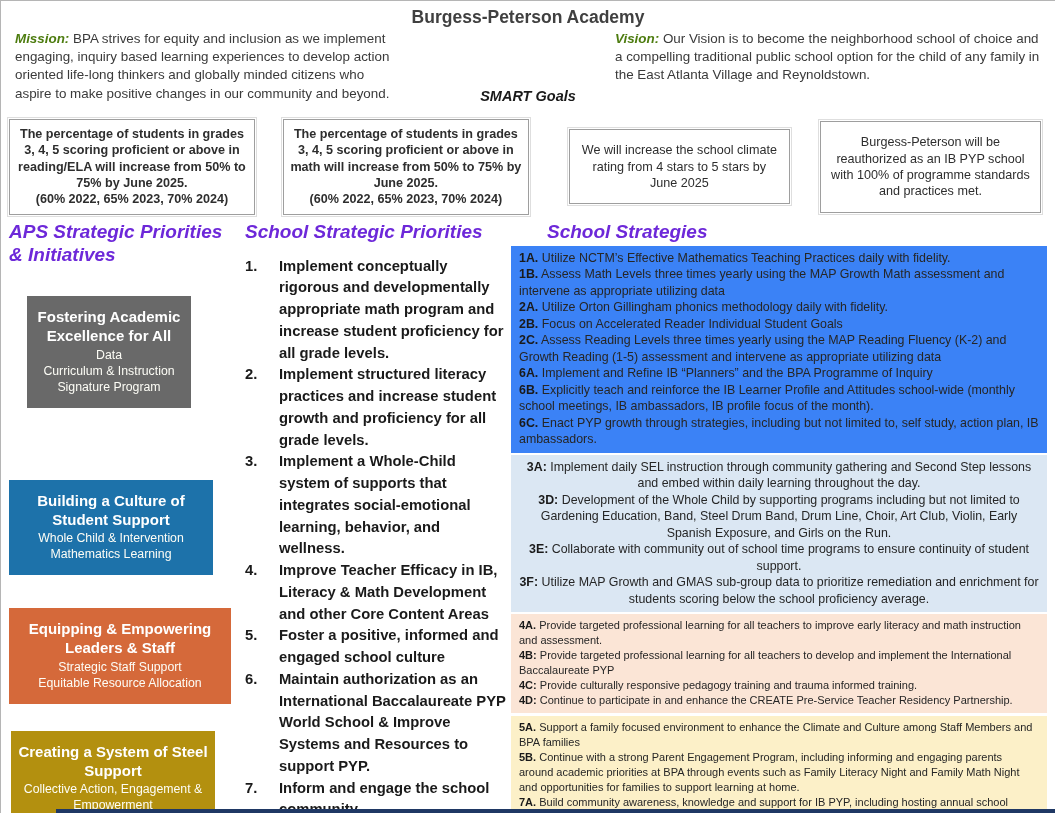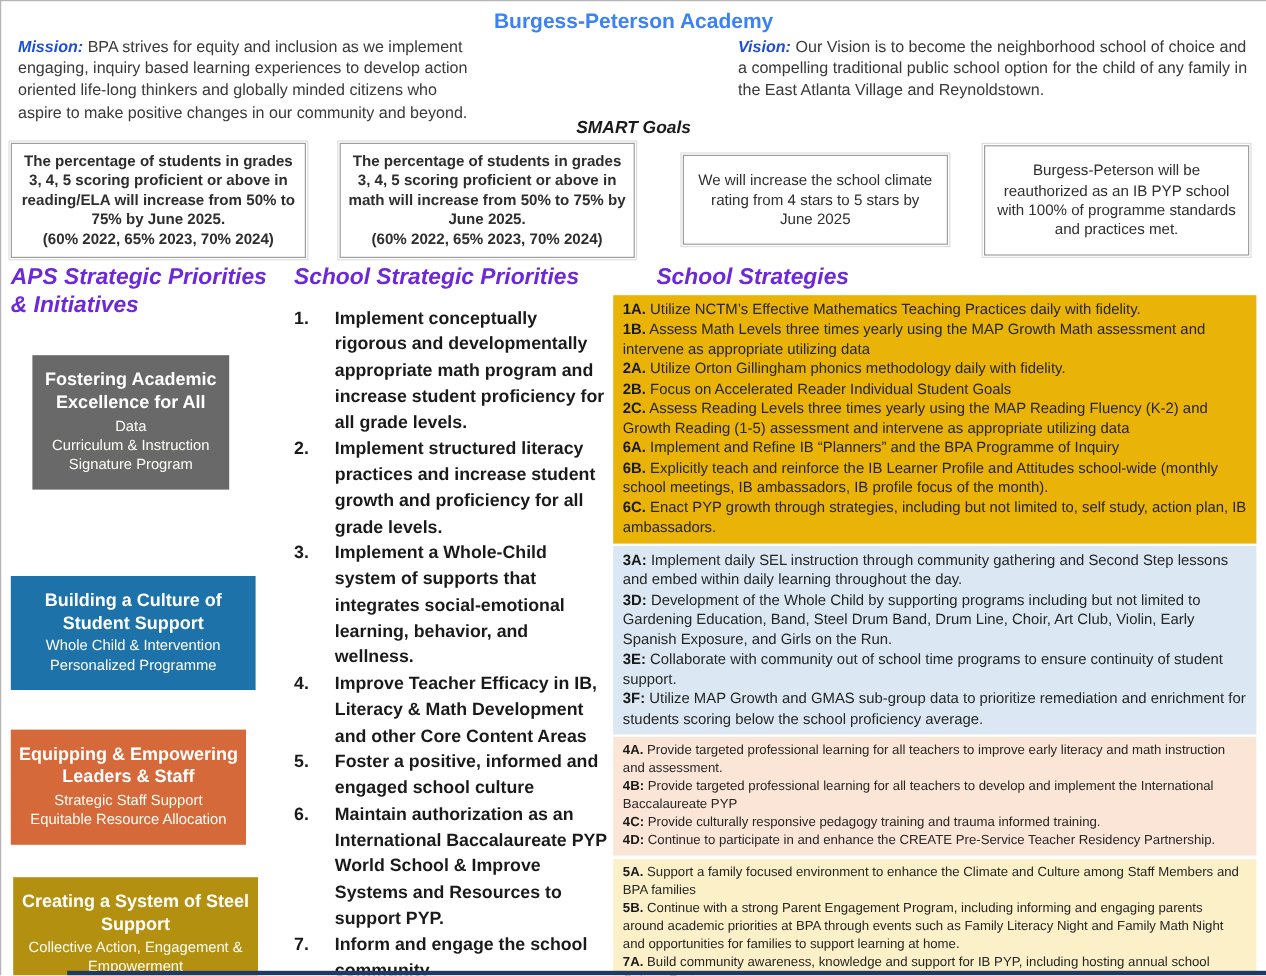--- a/index.html
+++ b/index.html
@@ -2,56 +2,56 @@
 <html><head>
 <meta charset="utf-8">
 <style>
   html,body{margin:0;padding:0;background:#fff;}
   .page{
     width:1055px;height:813px;position:relative;overflow:hidden;box-sizing:border-box;
     background:#fff;border-left:1px solid #b5b5b5;border-top:1px solid #b5b5b5;
     font-family:"Liberation Sans",sans-serif;color:#3a3a3a;
   }
   .header{position:relative;height:112px;}
-  .title{text-align:center;font-size:17.5px;font-weight:bold;color:#3b82f6;margin:6px 0 2px;}
+  .title{text-align:center;font-size:17.5px;font-weight:bold;color:#404040;margin:6px 0 2px;}
   .top-row{display:flex;justify-content:space-between;padding:0 12px 0 14px;}
   .mission{width:378px;font-size:13.4px;line-height:1.36;color:#3a3a3a;}
   .vision{width:428px;font-size:13.4px;line-height:1.36;color:#3a3a3a;}
-  .lead{font-style:italic;font-weight:bold;color:#1d4ed8;}
-  .smart-heading{position:absolute;left:0;right:0;top:92px;text-align:center;
+  .lead{font-style:italic;font-weight:bold;color:#4d7c0f;}
+  .smart-heading{position:absolute;left:0;right:0;top:81px;text-align:center;
     font-size:14.5px;font-weight:bold;font-style:italic;color:#1a1a1a;}
   .goals-row{display:flex;align-items:center;padding:0 14px 0 8px;}
   .goal-box{box-sizing:border-box;border:1px solid #9e9e9e;outline:1px solid #dedede;outline-offset:1px;
     text-align:center;font-size:12.6px;line-height:1.3;color:#2e2e2e;background:#fff;}
   .goal-1,.goal-2{width:247px;padding:6px 4px;font-weight:bold;}
   .goal-3,.goal-4{width:222px;padding:12px 8px;}
   .goal-1{margin-right:28px;}
   .goal-2{margin-right:40px;}
   .goal-3{margin-right:30px;}
   .columns{display:flex;padding:0 8px;margin-top:4px;}
   .col-heading{font-size:19px;font-weight:bold;font-style:italic;color:#6d28d9;line-height:1.2;margin:2px 0 0;}
   .col-left{width:232px;flex:none;}
   .col-mid{width:270px;flex:none;padding-left:4px;box-sizing:border-box;}
   .col-right{flex:1;min-width:0;}
   .aps-box{box-sizing:border-box;color:#fff;text-align:center;padding:12px 6px;}
   .aps-box .t{font-weight:bold;font-size:15px;line-height:1.25;margin-bottom:2px;}
   .aps-box .s{font-size:12.3px;line-height:1.3;color:#fdfdf6;}
   .box-gray{background:#696969;width:164px;margin:30px 0 0 18px;}
   .box-blue{background:#1d72aa;width:204px;margin:72px 0 0 0;}
-  .box-orange{background:#d5693a;width:196px;margin:33px 0 0 0;}
+  .box-orange{background:#d5693a;width:222px;margin:33px 0 0 0;}
   .box-gold{background:#b3900f;width:204px;margin:27px 0 0 2px;}
   .p-list{margin-top:12px;}
   .p-item{display:flex;font-weight:bold;font-size:14.8px;line-height:1.47;color:#1a1a1a;}
   .p-num{width:34px;flex:none;}
   .p-text{flex:1;padding-right:2px;}
   .col-right .col-heading{margin-left:36px;}
   .s-section{padding:4px 8px 5px;margin-bottom:2px;font-size:12.4px;line-height:1.33;color:#262626;}
   .s-item b{color:#1a1a1a;}
-  .sec-gray{background:#eab308;margin-top:2px;}
-  .sec-blue{background:#dbe7f3;}
+  .sec-gray{background:#3b82f6;margin-top:2px;}
+  .sec-blue{background:#dbe7f3;text-align:center;}
   .sec-peach{background:#fbe5d6;font-size:11px;line-height:1.36;}
   .sec-tan{background:#fcf0c8;font-size:11px;line-height:1.36;margin-top:3px;margin-bottom:0;}
   .bottom-bar{position:absolute;left:55px;right:0;bottom:0;height:4px;background:#1f3864;}
 </style>
 </head>
 <body>
 
 <div class="page">
 
   <div class="header">
@@ -94,21 +94,21 @@
       <div class="aps-box box-gray">
         <div class="t">Fostering Academic Excellence for All</div>
         <div class="s">Data</div>
         <div class="s">Curriculum &amp; Instruction</div>
         <div class="s">Signature Program</div>
       </div>
 
       <div class="aps-box box-blue">
         <div class="t">Building a Culture of Student Support</div>
         <div class="s">Whole Child &amp; Intervention</div>
-        <div class="s">Personalized Programme</div>
+        <div class="s">Mathematics Learning</div>
       </div>
 
       <div class="aps-box box-orange">
         <div class="t">Equipping &amp; Empowering Leaders &amp; Staff</div>
         <div class="s">Strategic Staff Support</div>
         <div class="s">Equitable Resource Allocation</div>
       </div>
 
       <div class="aps-box box-gold">
         <div class="t">Creating a System of Steel Support</div>

